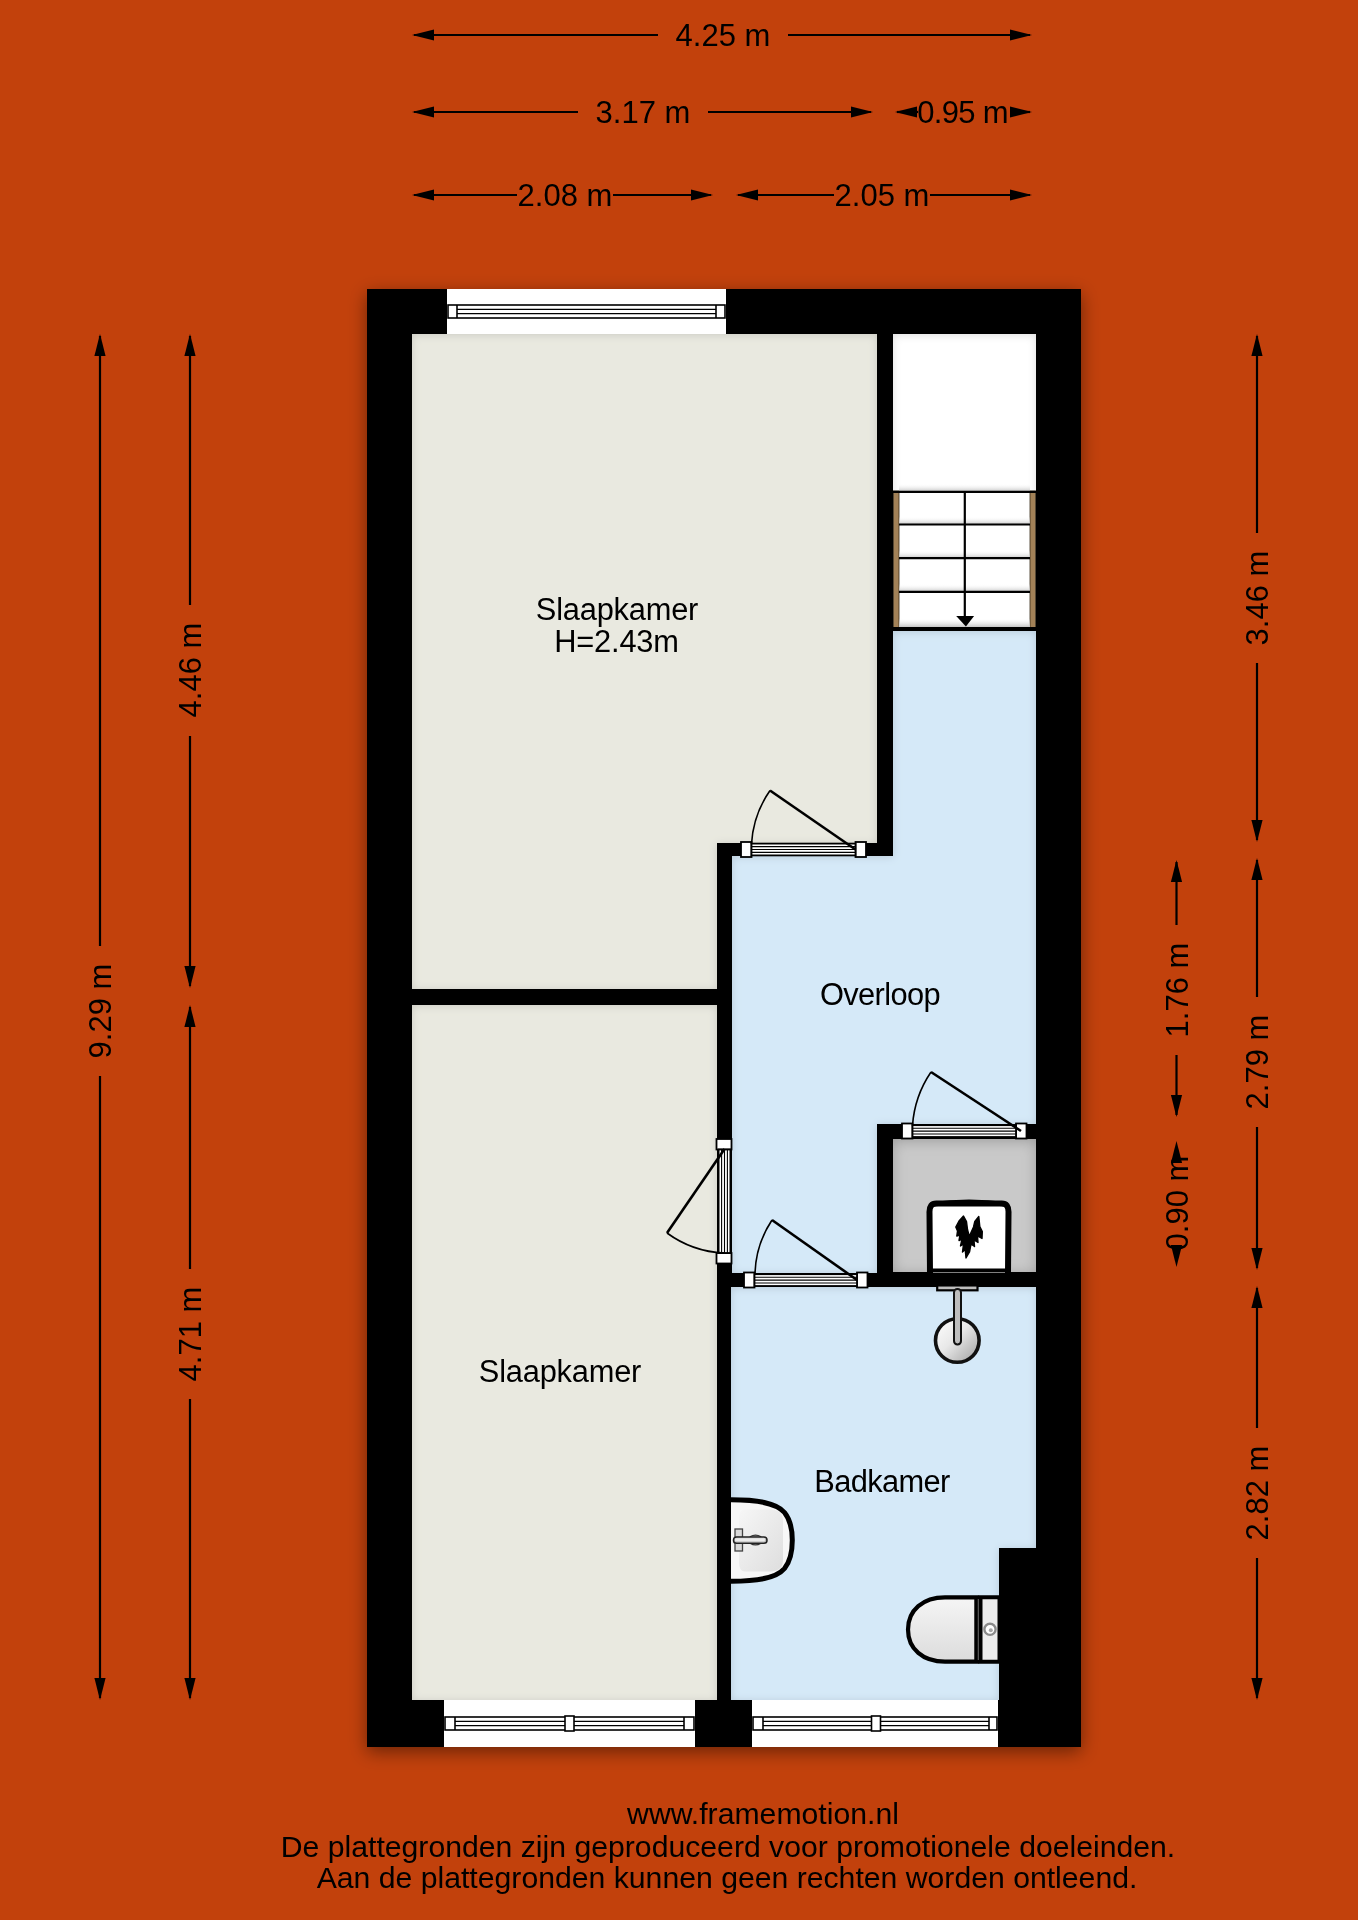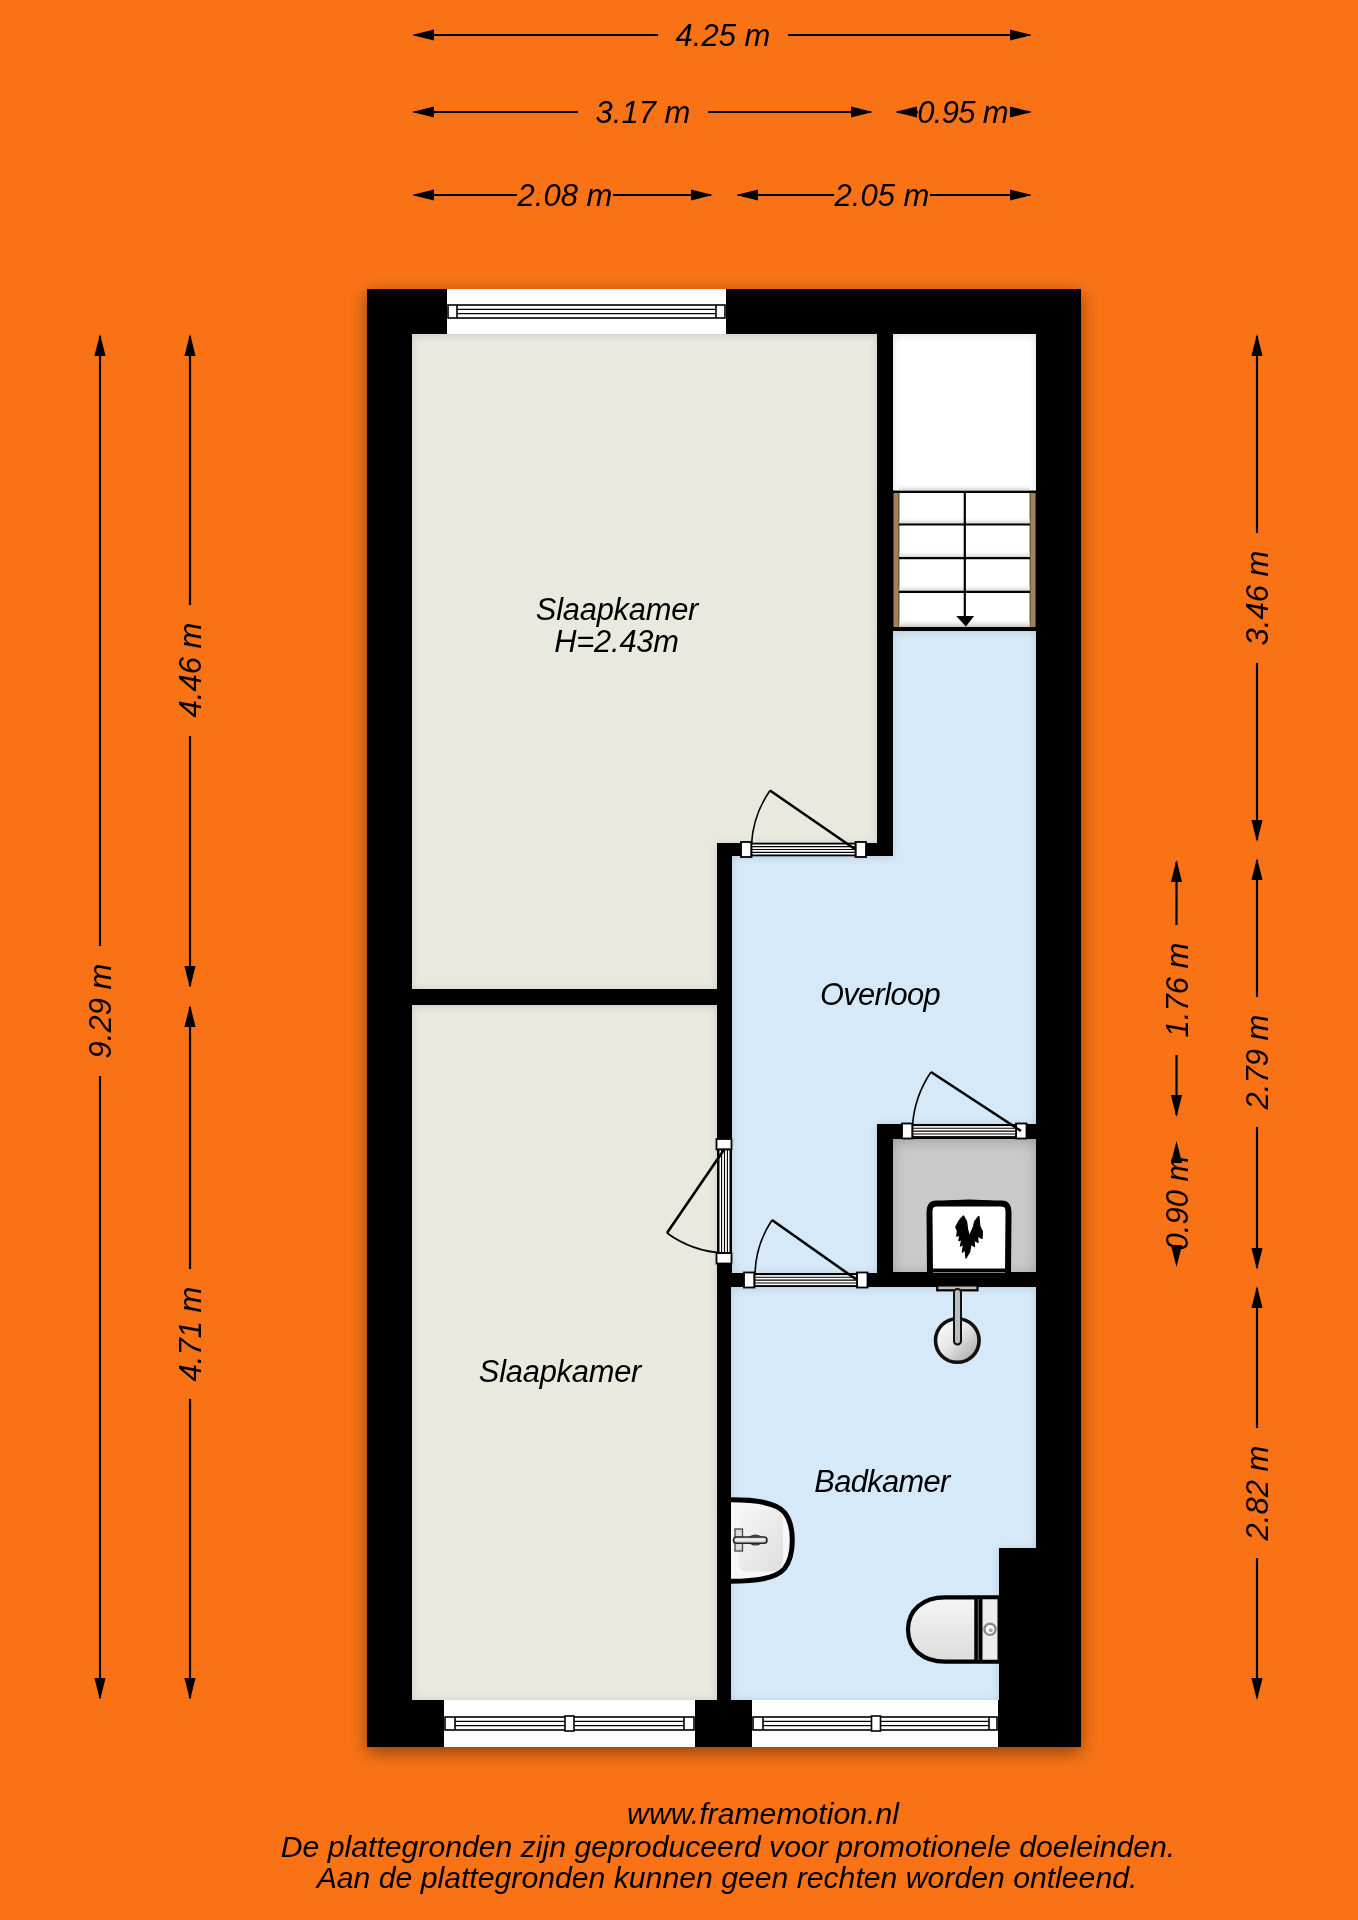--- a/index.html
+++ b/index.html
@@ -1,16 +1,16 @@
 <!DOCTYPE html>
 <html><head>
 <meta charset="utf-8">
 <style>
   html,body{margin:0;padding:0;background:#ffffff;}
-  #page{width:1358px;height:1920px;position:relative;background:#f97316;overflow:hidden;font-style:italic;}
+  #page{width:1358px;height:1920px;position:relative;background:#c2410c;overflow:hidden;}
   svg text{font-family:"Liberation Sans", sans-serif;fill:#000;}
 </style>
 </head>
 <body>
 <div id="page">
 <svg width="1358" height="1920" viewBox="0 0 1358 1920">
 <defs>
   <filter id="dropsh" x="-5%" y="-5%" width="110%" height="110%">
     <feDropShadow dx="0" dy="5" stdDeviation="9" flood-color="#000000" flood-opacity="0.45"></feDropShadow>
   </filter>

